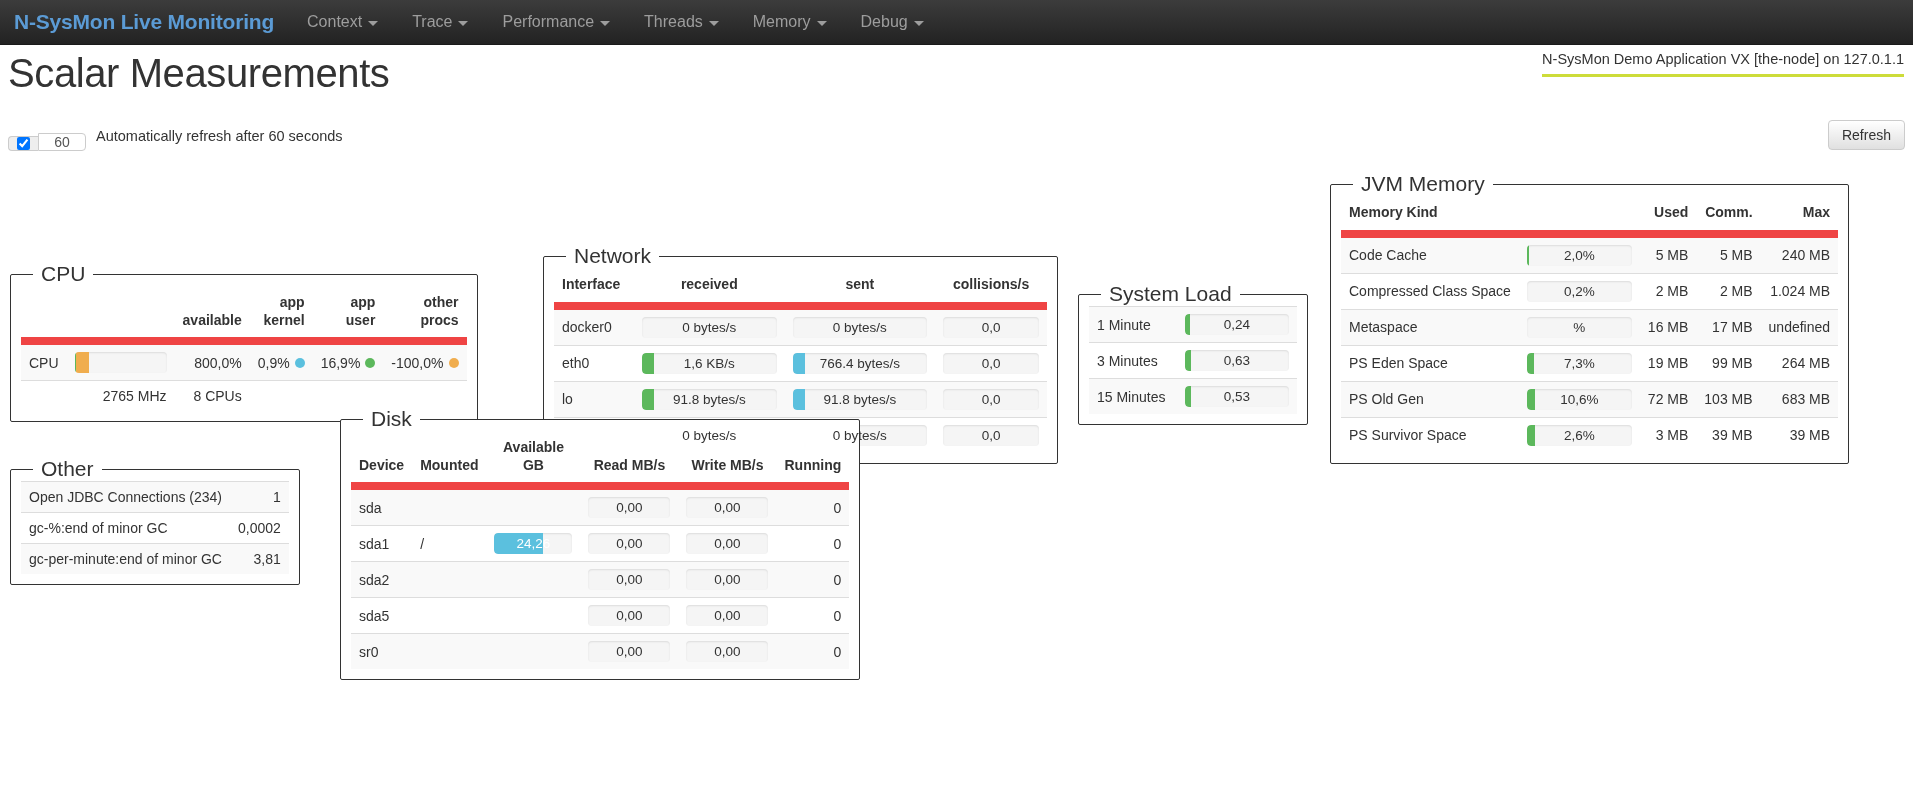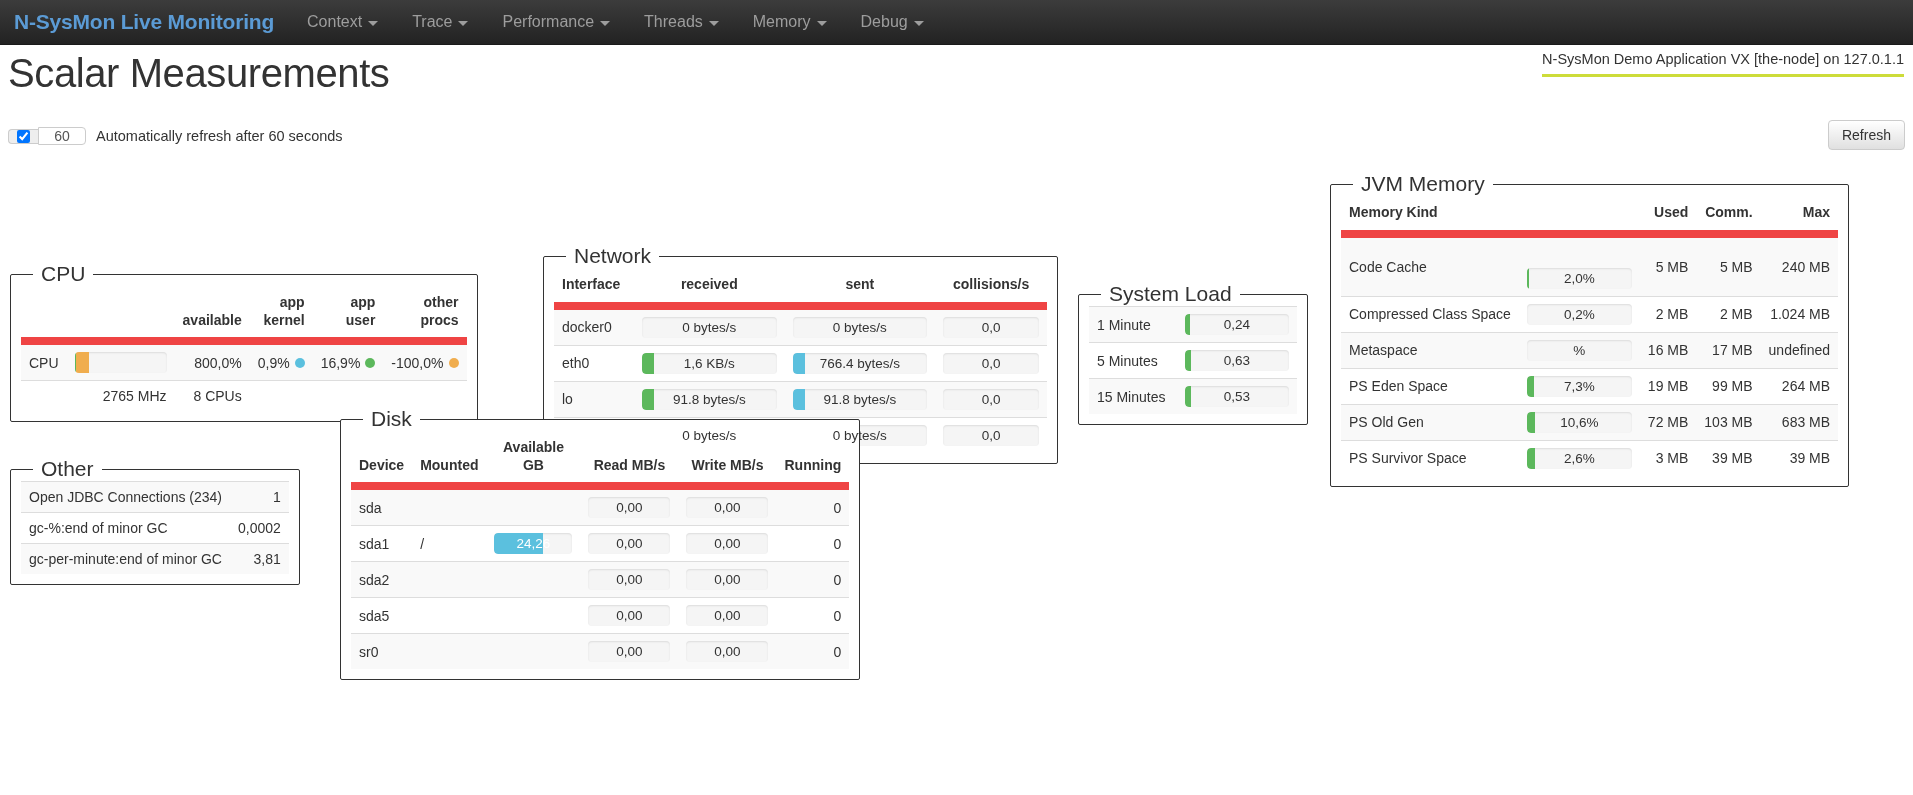--- a/index.html
+++ b/index.html
@@ -75,21 +75,21 @@
 
   
   .refresh-row {
     position: relative;
     height: 50px;
   }
   .input-group {
     position: absolute;
     left: 8px; top: 14px;
     display: flex;
-    align-items: center;
+    align-items: flex-end;
     height: 30px;
   }
   .ig-addon {
     background: #eeeeee;
     border: 1px solid #cccccc;
     border-right: none;
     border-radius: 4px 0 0 4px;
     width: 30px;
     display: flex;
     align-items: center;
@@ -407,21 +407,21 @@
           <tr>
             <td class="ta-l">1 Minute</td>
             <td>
               <div class="pbar" style="min-width: 100px;">
                 <div class="fill" style="background: rgb(92, 184, 92); left: 0%; width: 5%;"></div>
                 <span class="ptext">0,24</span>
               </div>
             </td>
           </tr>
           <tr>
-            <td class="ta-l">5 Minutes</td>
+            <td class="ta-l">3 Minutes</td>
             <td>
               <div class="pbar" style="min-width: 100px;">
                 <div class="fill" style="background: rgb(92, 184, 92); left: 0%; width: 6%;"></div>
                 <span class="ptext">0,63</span>
               </div>
             </td>
           </tr>
           <tr>
             <td class="ta-l">15 Minutes</td>
             <td>
@@ -444,21 +444,21 @@
           <th class="ta-c" style="width:110px;"></th>
           <th class="ta-r" style="width:55px;">Used</th>
           <th class="ta-r" style="width:60px;">Comm.</th>
           <th class="ta-r" style="width:80px;">Max</th>
         </tr>
       </thead>
       <tbody id="jvm-body">
           <tr>
             <td class="ta-l">Code Cache</td>
             <td>
-              <div class="pbar" style="min-width: 105px; margin-top: 23px;">
+              <div class="pbar" style="min-width: 105px;">
                 <div class="fill" style="background: rgb(92, 184, 92); left: 0%; width: 2%;"></div>
                 <span class="ptext">2,0%</span>
               </div>
             </td>
             <td class="ta-r">5 MB</td>
             <td class="ta-r">5 MB</td>
             <td class="ta-r">240 MB</td>
           </tr>
           <tr>
             <td class="ta-l">Compressed Class Space</td>

